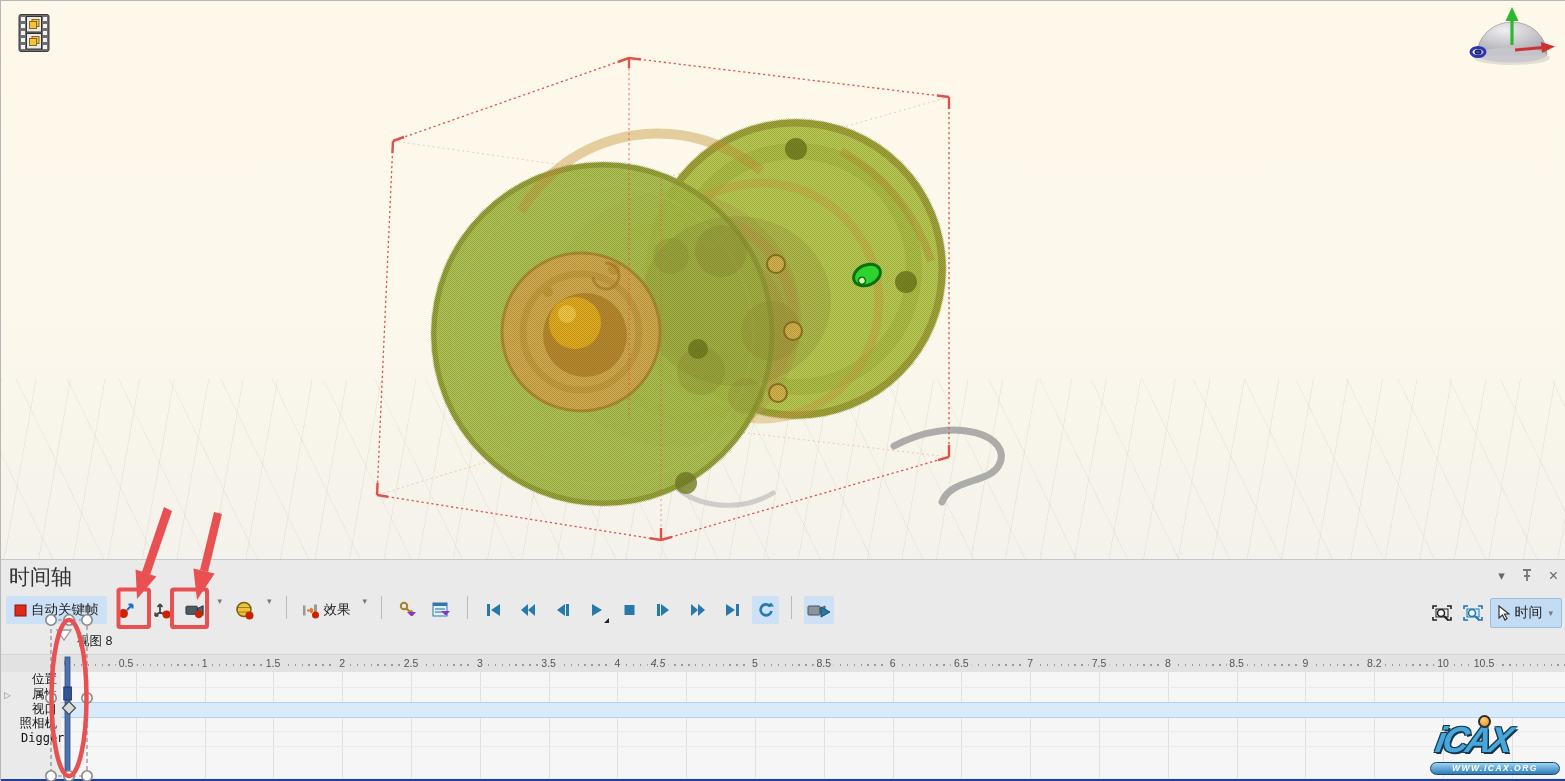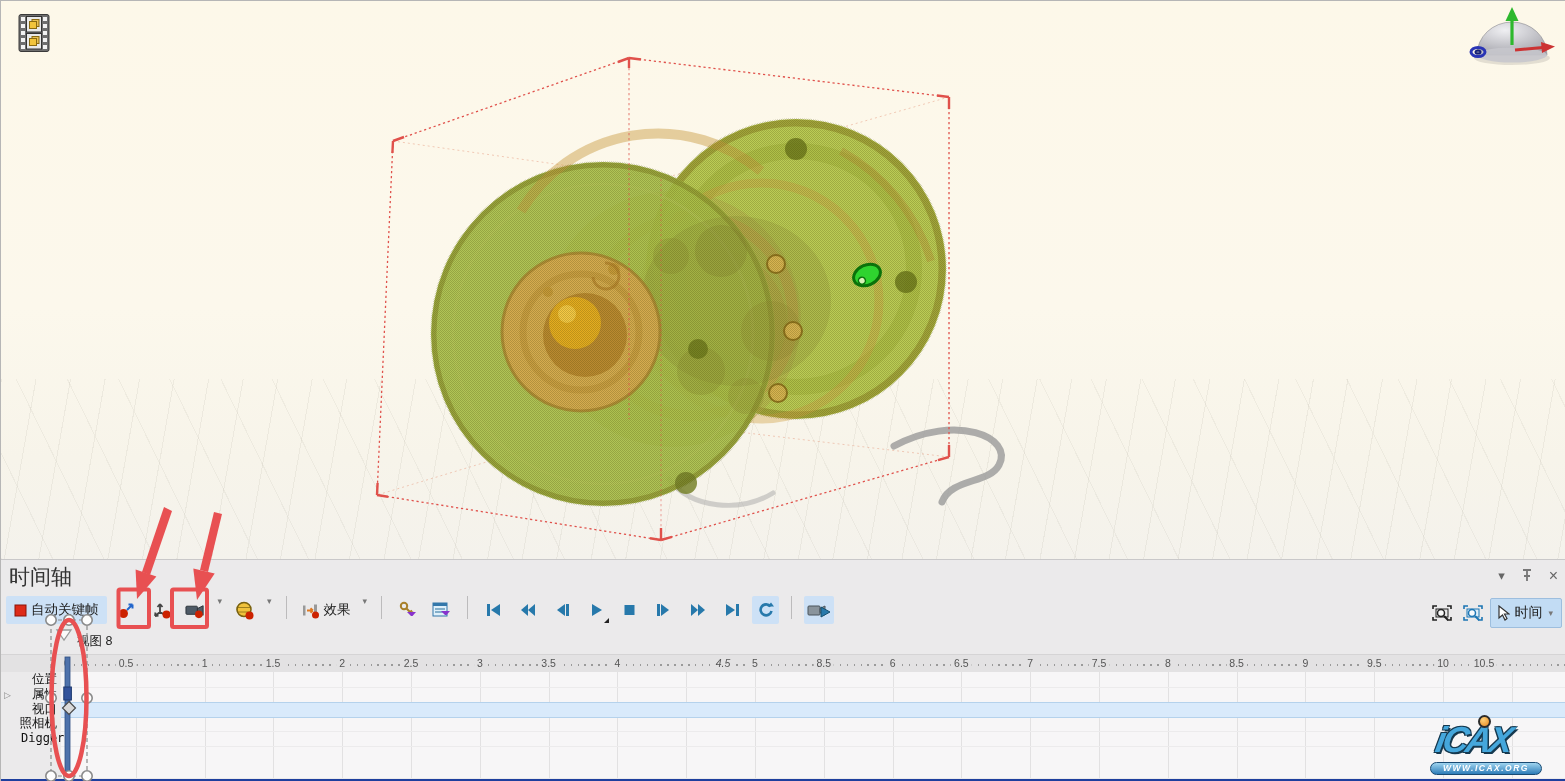--- a/index.html
+++ b/index.html
@@ -53,21 +53,21 @@
   .track-row{position:absolute;left:0;right:0;height:14.8px;border-bottom:1px solid #eceb ec;}
   .track-row{border-bottom:1px solid #ecebec;}
   .track-row.hl{background:#d9eafb;border-top:1px solid #b5d2ec;border-bottom:1px solid #b5d2ec;z-index:2;}
   .bottom-line{position:absolute;left:0;bottom:0;width:100%;height:3px;background:#1e3f9e;z-index:6;}
   
   .logo{position:absolute;right:4px;bottom:5px;width:132px;height:52px;z-index:5;}
   .logo-text{position:absolute;left:6px;top:-6px;font-size:36px;font-weight:bold;font-style:italic;color:#45a7dc;
     transform:skewX(-10deg);letter-spacing:-3px;text-shadow:-1px -1px 0 #16394f,1px -1px 0 #16394f,-1px 1px 0 #16394f,2px 2px 0 #16394f;}
   .logo-ball{position:absolute;left:48px;top:-10px;width:13px;height:13px;border-radius:50%;
     background:radial-gradient(circle at 35% 30%,#ffd27a,#e8871f);border:2px solid #2c2c2c;box-sizing:border-box;}
-  .logo-banner{position:absolute;left:0;bottom:2px;width:112px;height:13px;border-radius:7px;
+  .logo-banner{position:absolute;left:0;bottom:2px;width:130px;height:13px;border-radius:7px;
     background:linear-gradient(180deg,#9fd4ef,#2d7cb8);border:1px solid #184a73;box-sizing:border-box;
     color:#fff;font-size:8.5px;font-weight:bold;font-style:italic;text-align:center;line-height:11px;letter-spacing:1.5px;}
   
   .overlay{position:absolute;left:0;top:0;width:1565px;height:781px;pointer-events:none;z-index:8;}
 </style>
 </head>
 <body>
 
 <div class="screen">
 
@@ -397,31 +397,31 @@
       <div class="ticks"></div>
     <span class="ruler-num" style="left: 66px;">0</span>
         <span class="ruler-num" style="left: 125px;">0.5</span>
         <span class="ruler-num" style="left: 203.6px;">1</span>
         <span class="ruler-num" style="left: 272px;">1.5</span>
         <span class="ruler-num" style="left: 341.2px;">2</span>
         <span class="ruler-num" style="left: 410px;">2.5</span>
         <span class="ruler-num" style="left: 478.8px;">3</span>
         <span class="ruler-num" style="left: 547.6px;">3.5</span>
         <span class="ruler-num" style="left: 616.4px;">4</span>
-        <span class="ruler-num" style="left: 722px; font-style: italic;">4.5</span>
+        <span class="ruler-num" style="left: 657px; font-style: italic;">4.5</span>
         <span class="ruler-num" style="left: 754px;">5</span>
         <span class="ruler-num" style="left: 822.8px;">8.5</span>
         <span class="ruler-num" style="left: 891.6px;">6</span>
         <span class="ruler-num" style="left: 960.4px;">6.5</span>
         <span class="ruler-num" style="left: 1029.2px;">7</span>
         <span class="ruler-num" style="left: 1098px;">7.5</span>
         <span class="ruler-num" style="left: 1166.8px;">8</span>
         <span class="ruler-num" style="left: 1235.6px;">8.5</span>
         <span class="ruler-num" style="left: 1304.4px;">9</span>
-        <span class="ruler-num" style="left: 1373.2px;">9.5</span>
+        <span class="ruler-num" style="left: 1373.2px;">8.2</span>
         <span class="ruler-num" style="left: 1442px;">10</span>
         <span class="ruler-num" style="left: 1483px; text-align: center;">10.5</span>
       </div>
 
     <div class="tracks">
       <div class="grid" id="grid">
           <div class="grid-col" style="left: 74.8px;"></div>
           <div class="grid-col" style="left: 143.6px;"></div>
           <div class="grid-col" style="left: 212.4px;"></div>
           <div class="grid-col" style="left: 281.2px;"></div>

